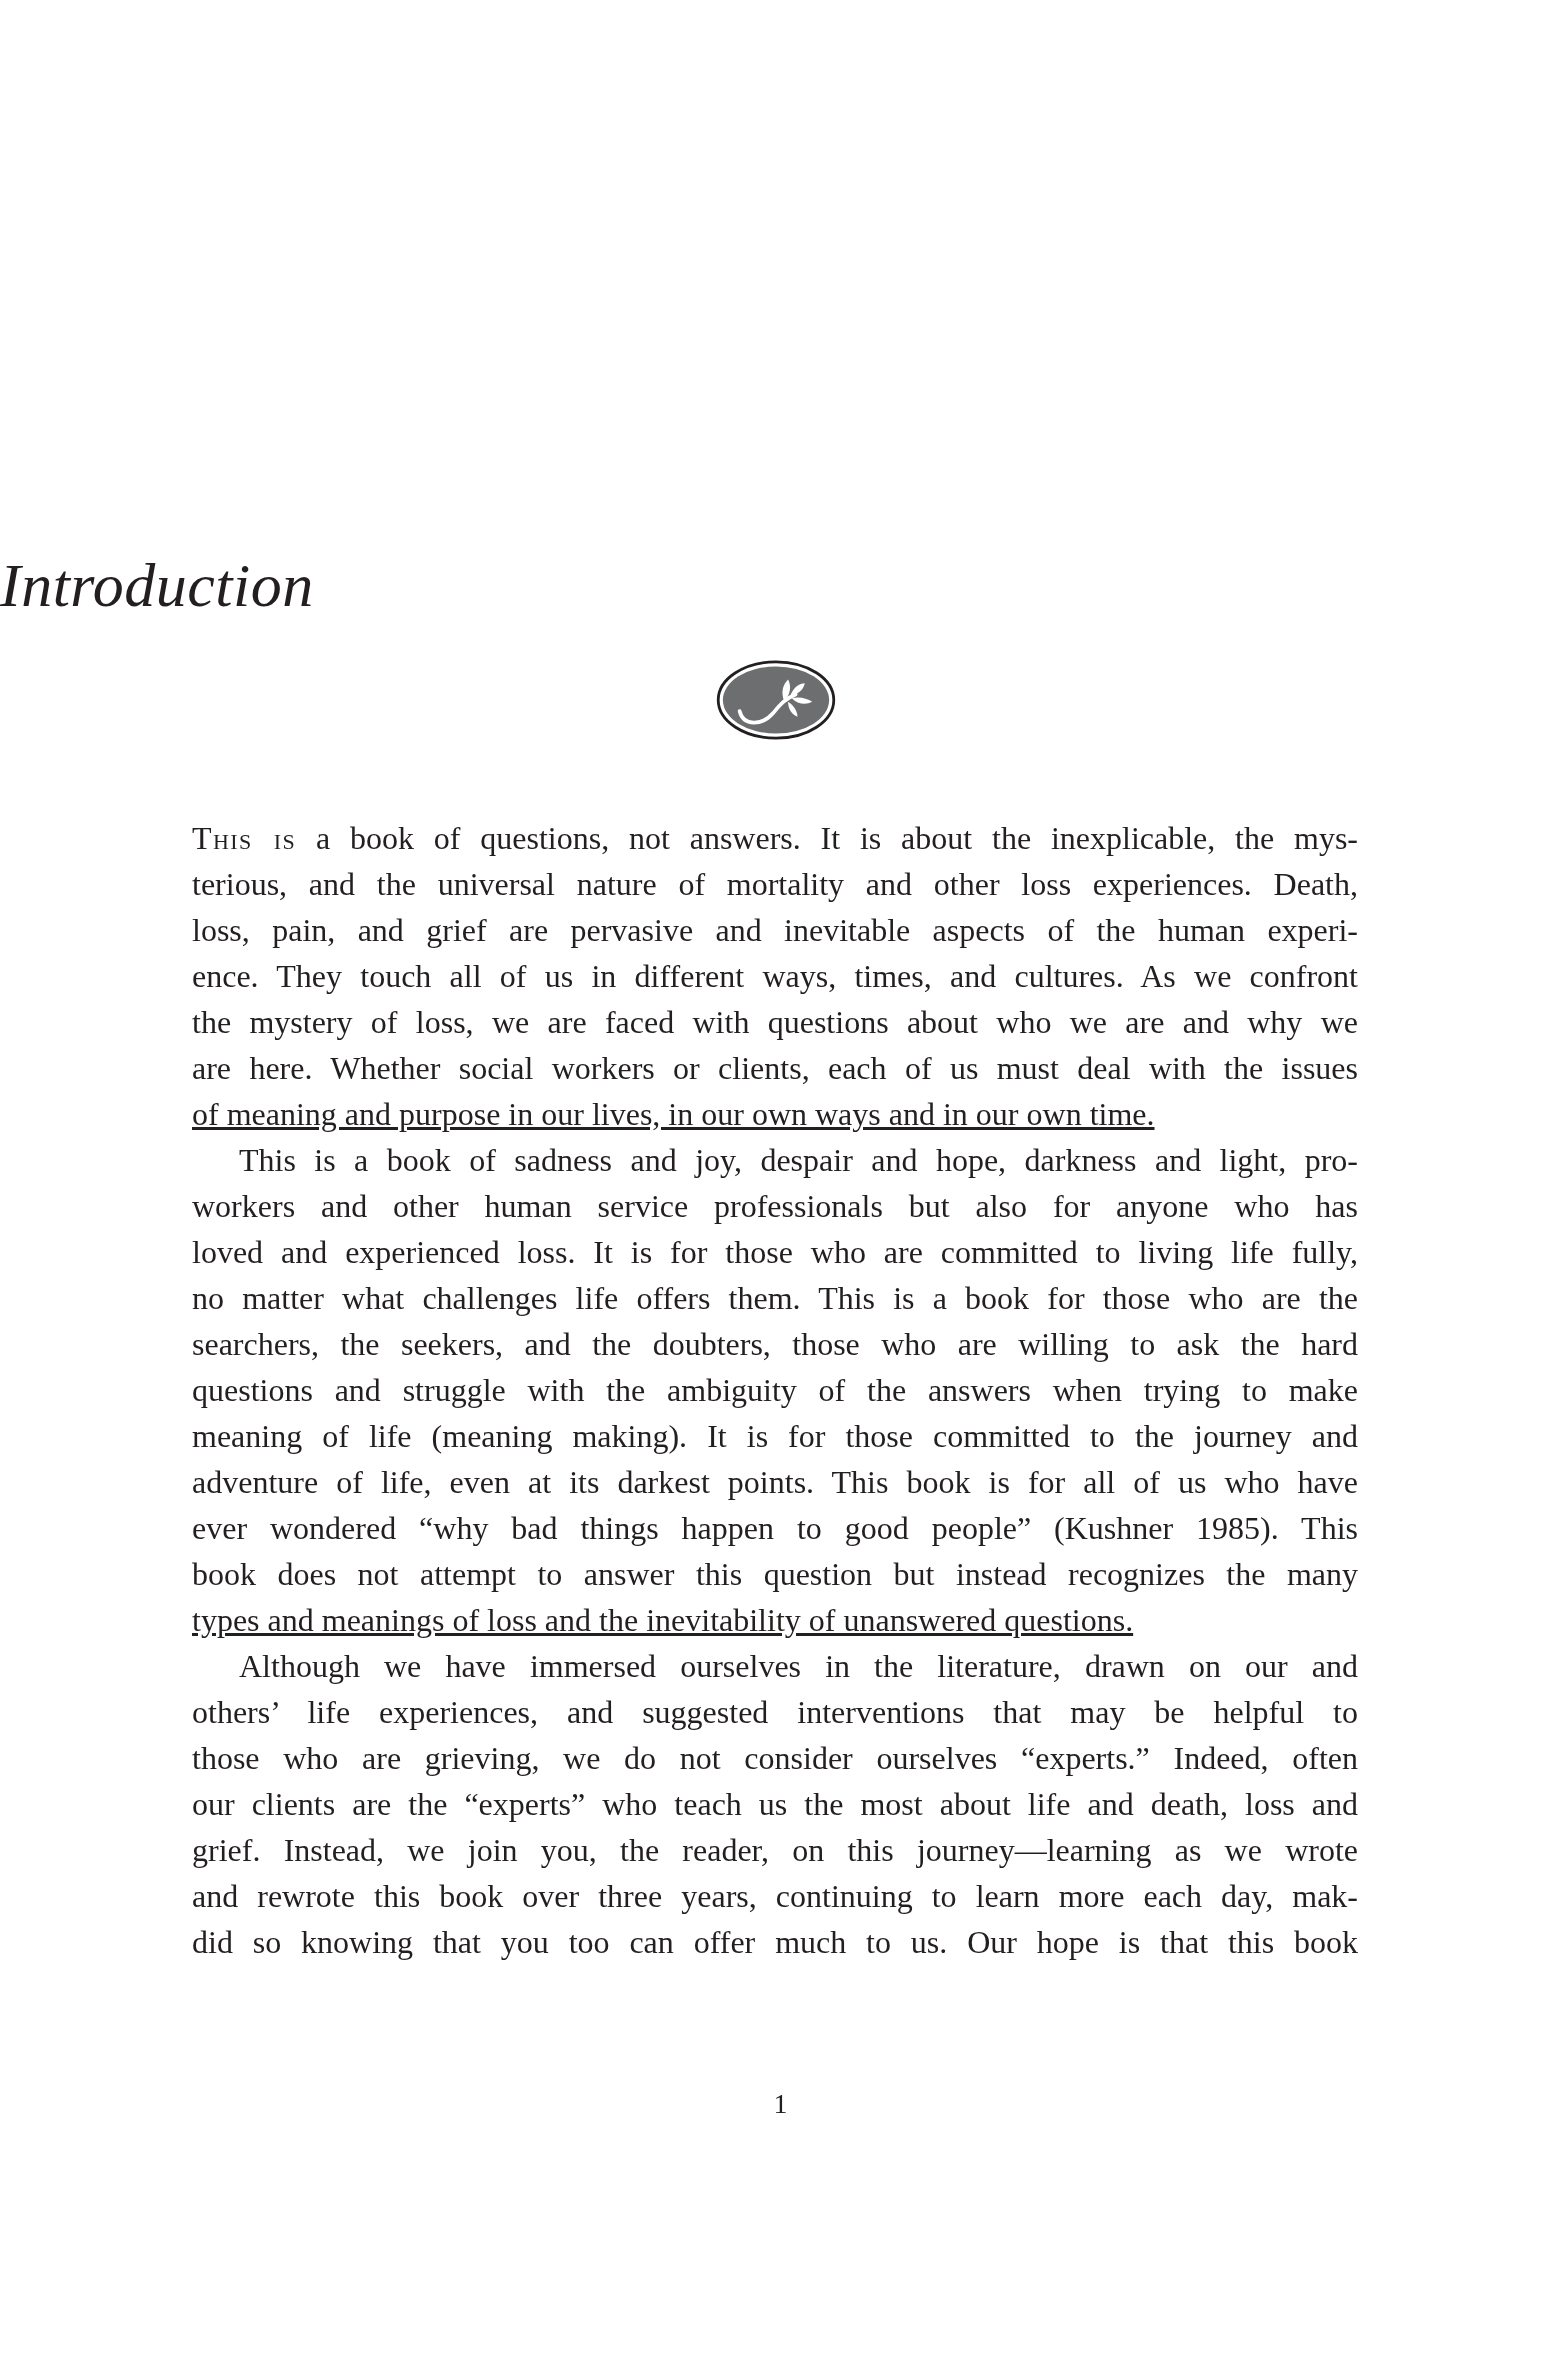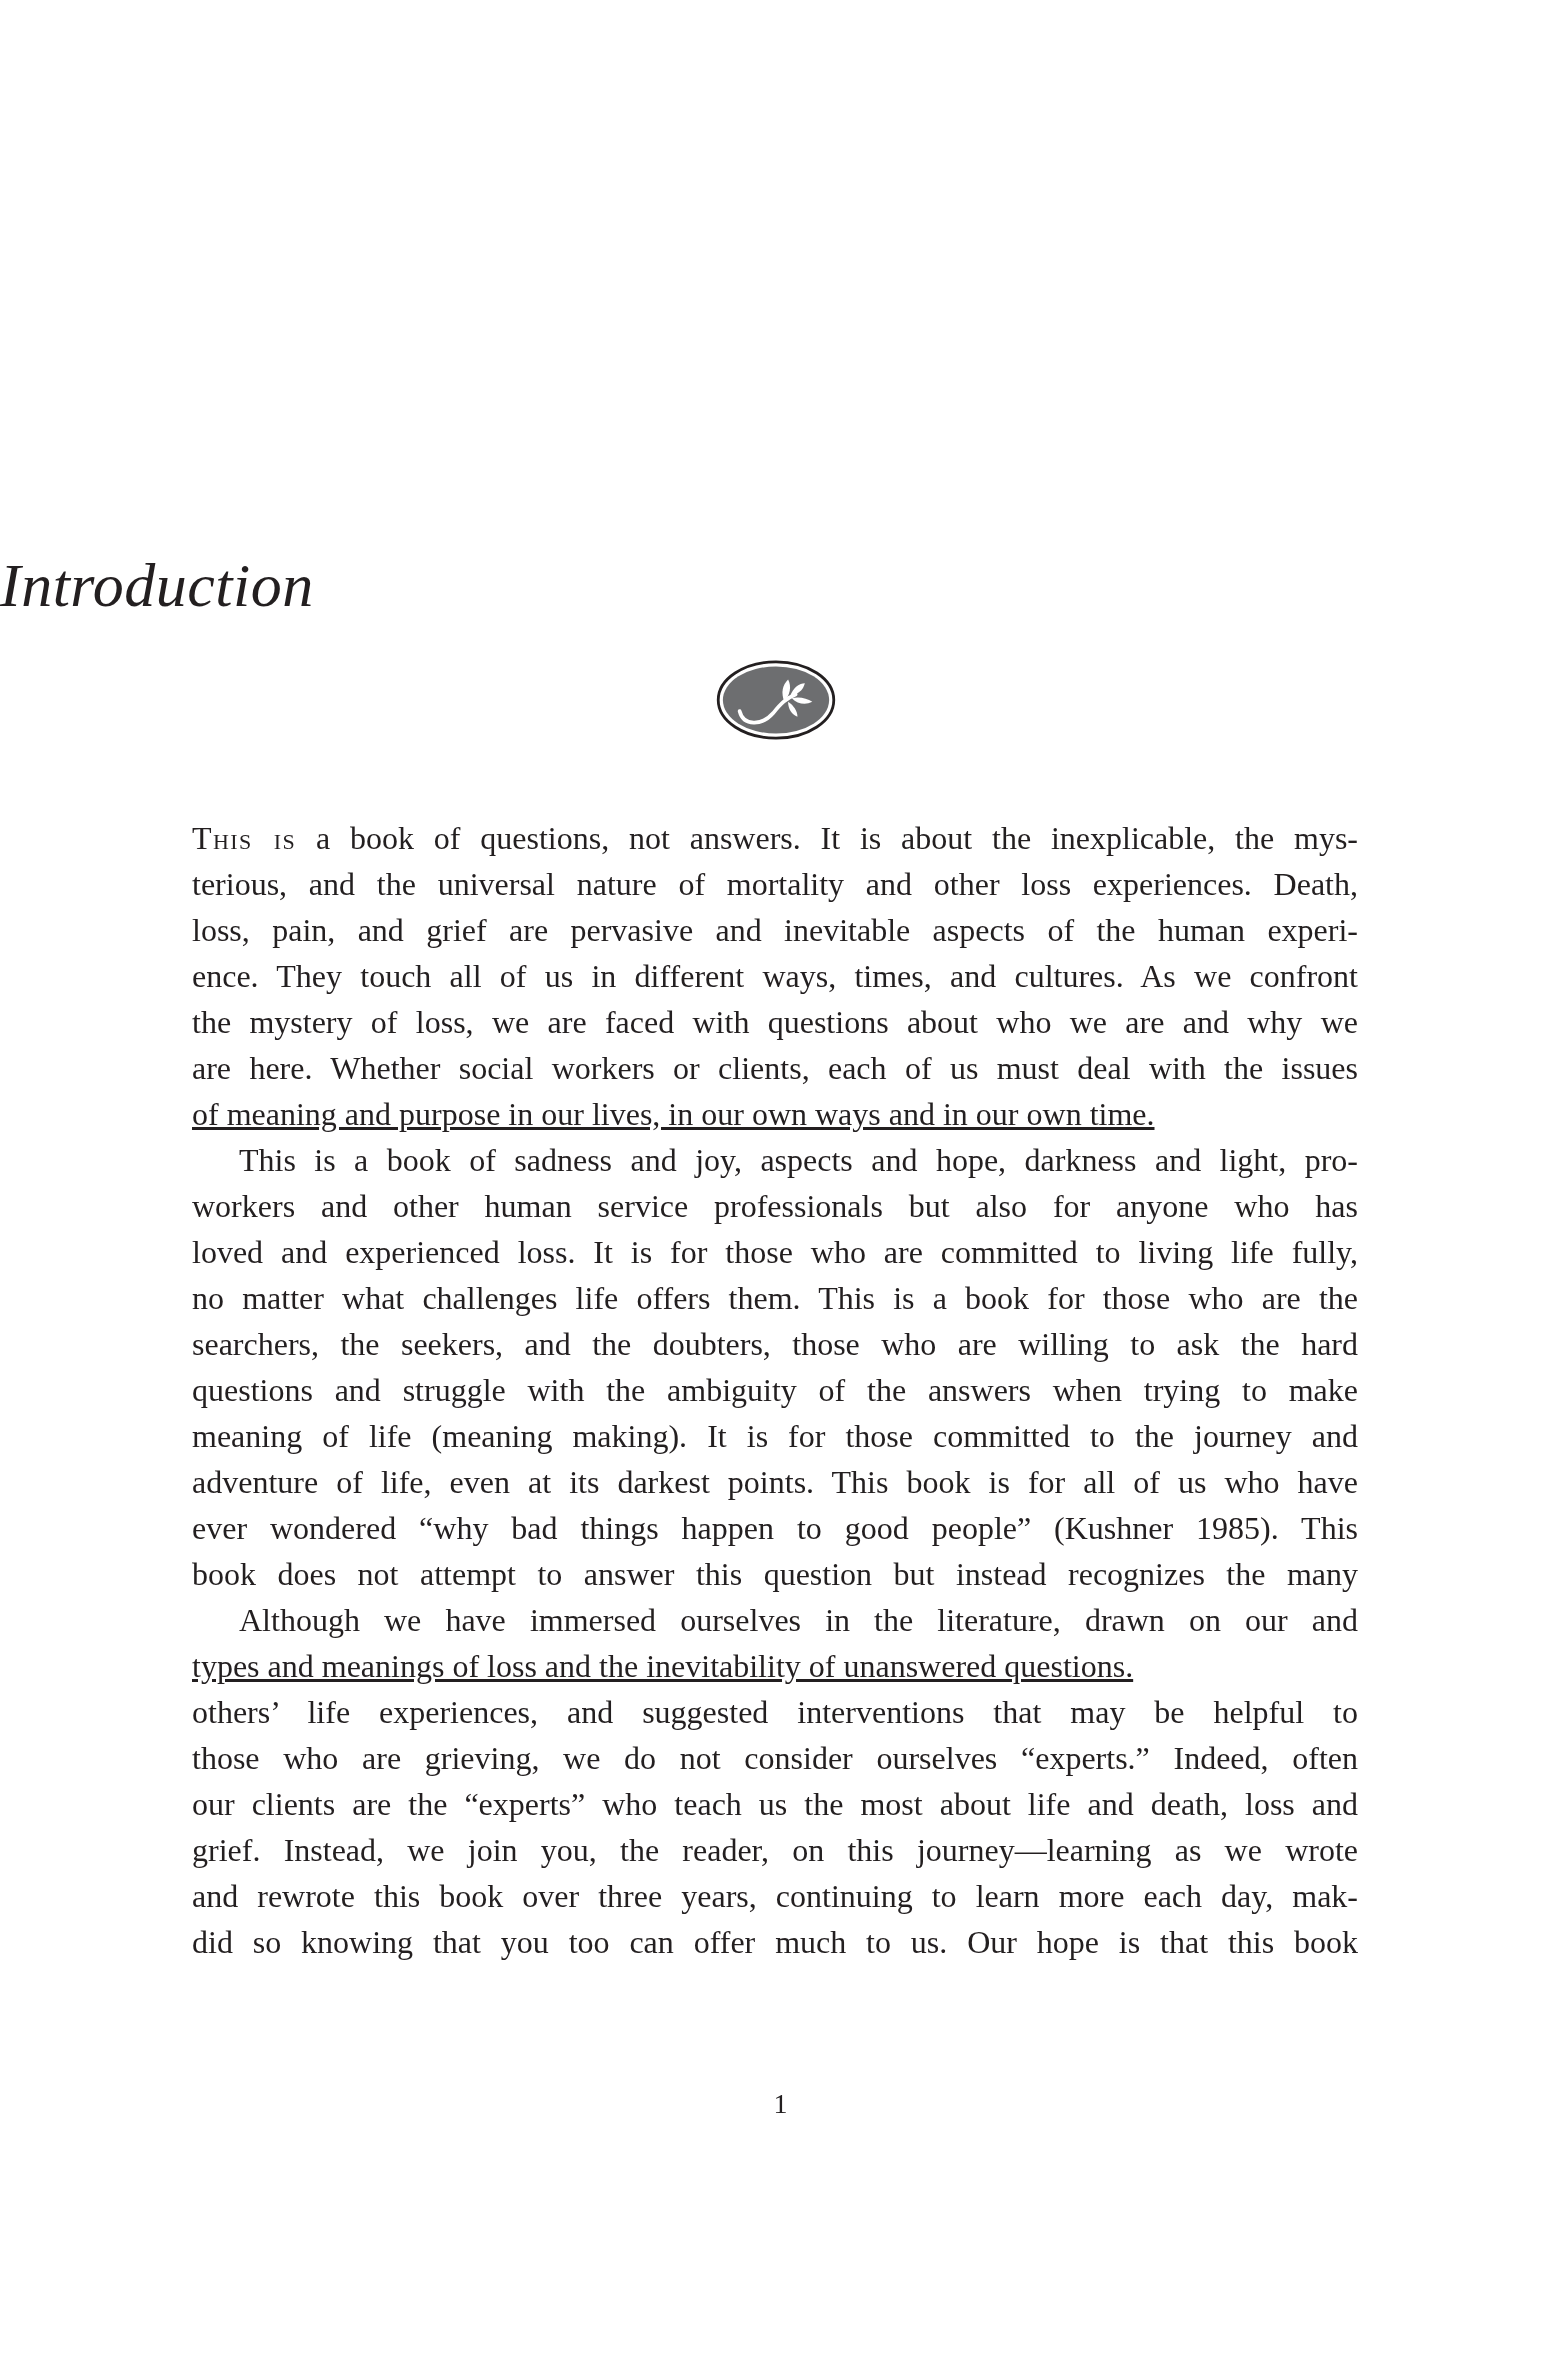--- a/index.html
+++ b/index.html
@@ -33,32 +33,32 @@
 </svg>
 
 <div class="body" id="body">
     <div class="line"><span class="sc">This is</span> a book of questions, not answers. It is about the inexplicable, the mys-</div>
     <div class="line">terious, and the universal nature of mortality and other loss experiences. Death,</div>
     <div class="line">loss, pain, and grief are pervasive and inevitable aspects of the human experi-</div>
     <div class="line">ence. They touch all of us in different ways, times, and cultures. As we confront</div>
     <div class="line">the mystery of loss, we are faced with questions about who we are and why we</div>
     <div class="line">are here. Whether social workers or clients, each of us must deal with the issues</div>
     <div class="line last">of meaning and purpose in our lives, in our own ways and in our own time.</div>
-    <div class="line indent">This is a book of sadness and joy, aspects and hope, darkness and light, pro-</div>
+    <div class="line indent">This is a book of sadness and joy, despair and hope, darkness and light, pro-</div>
     <div class="line">workers and other human service professionals but also for anyone who has</div>
     <div class="line">loved and experienced loss. It is for those who are committed to living life fully,</div>
     <div class="line">no matter what challenges life offers them. This is a book for those who are the</div>
     <div class="line">searchers, the seekers, and the doubters, those who are willing to ask the hard</div>
     <div class="line">questions and struggle with the ambiguity of the answers when trying to make</div>
     <div class="line">meaning of life (meaning making). It is for those committed to the journey and</div>
     <div class="line">adventure of life, even at its darkest points. This book is for all of us who have</div>
     <div class="line">ever wondered “why bad things happen to good people” (Kushner 1985). This</div>
     <div class="line">book does not attempt to answer this question but instead recognizes the many</div>
+    <div class="line last">types and meanings of loss and the inevitability of unanswered questions.</div>
     <div class="line indent">Although we have immersed ourselves in the literature, drawn on our and</div>
-    <div class="line last">types and meanings of loss and the inevitability of unanswered questions.</div>
     <div class="line">others’ life experiences, and suggested interventions that may be helpful to</div>
     <div class="line">those who are grieving, we do not consider ourselves “experts.” Indeed, often</div>
     <div class="line">our clients are the “experts” who teach us the most about life and death, loss and</div>
     <div class="line">grief. Instead, we join you, the reader, on this journey—learning as we wrote</div>
     <div class="line">and rewrote this book over three years, continuing to learn more each day, mak-</div>
     <div class="line">did so knowing that you too can offer much to us. Our hope is that this book</div>
   </div>
 
 <div class="pagenum">1</div>
 

